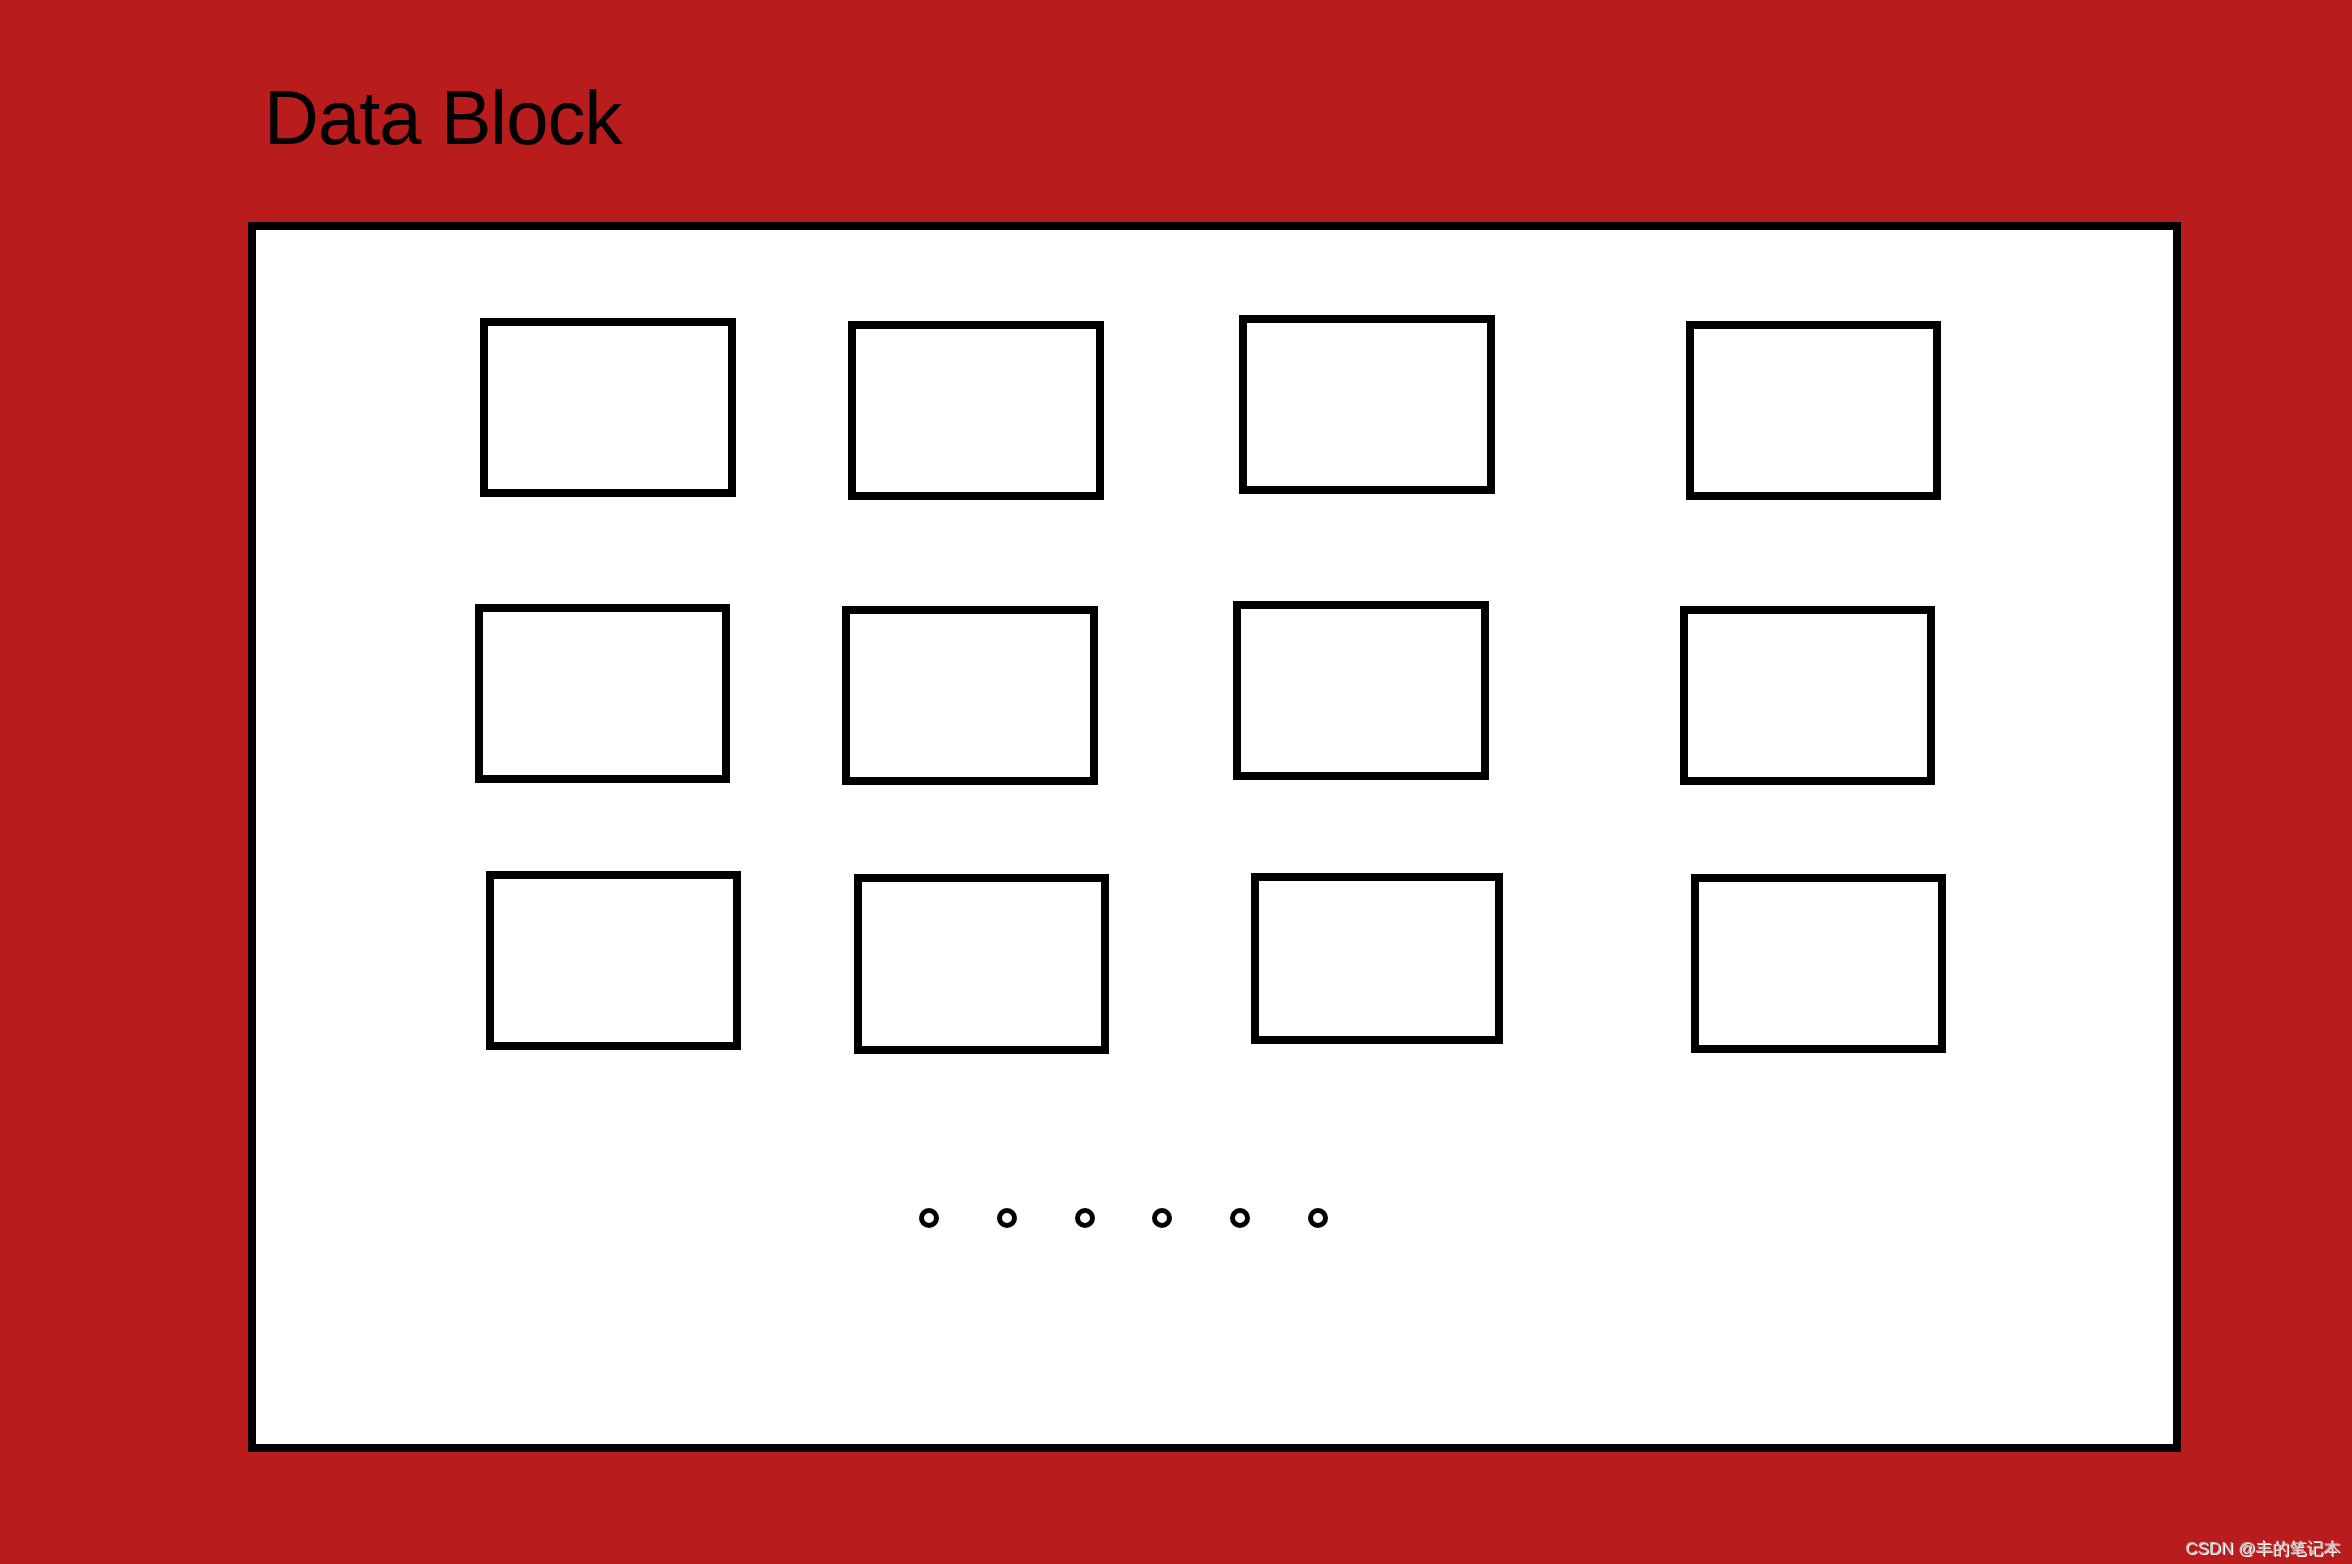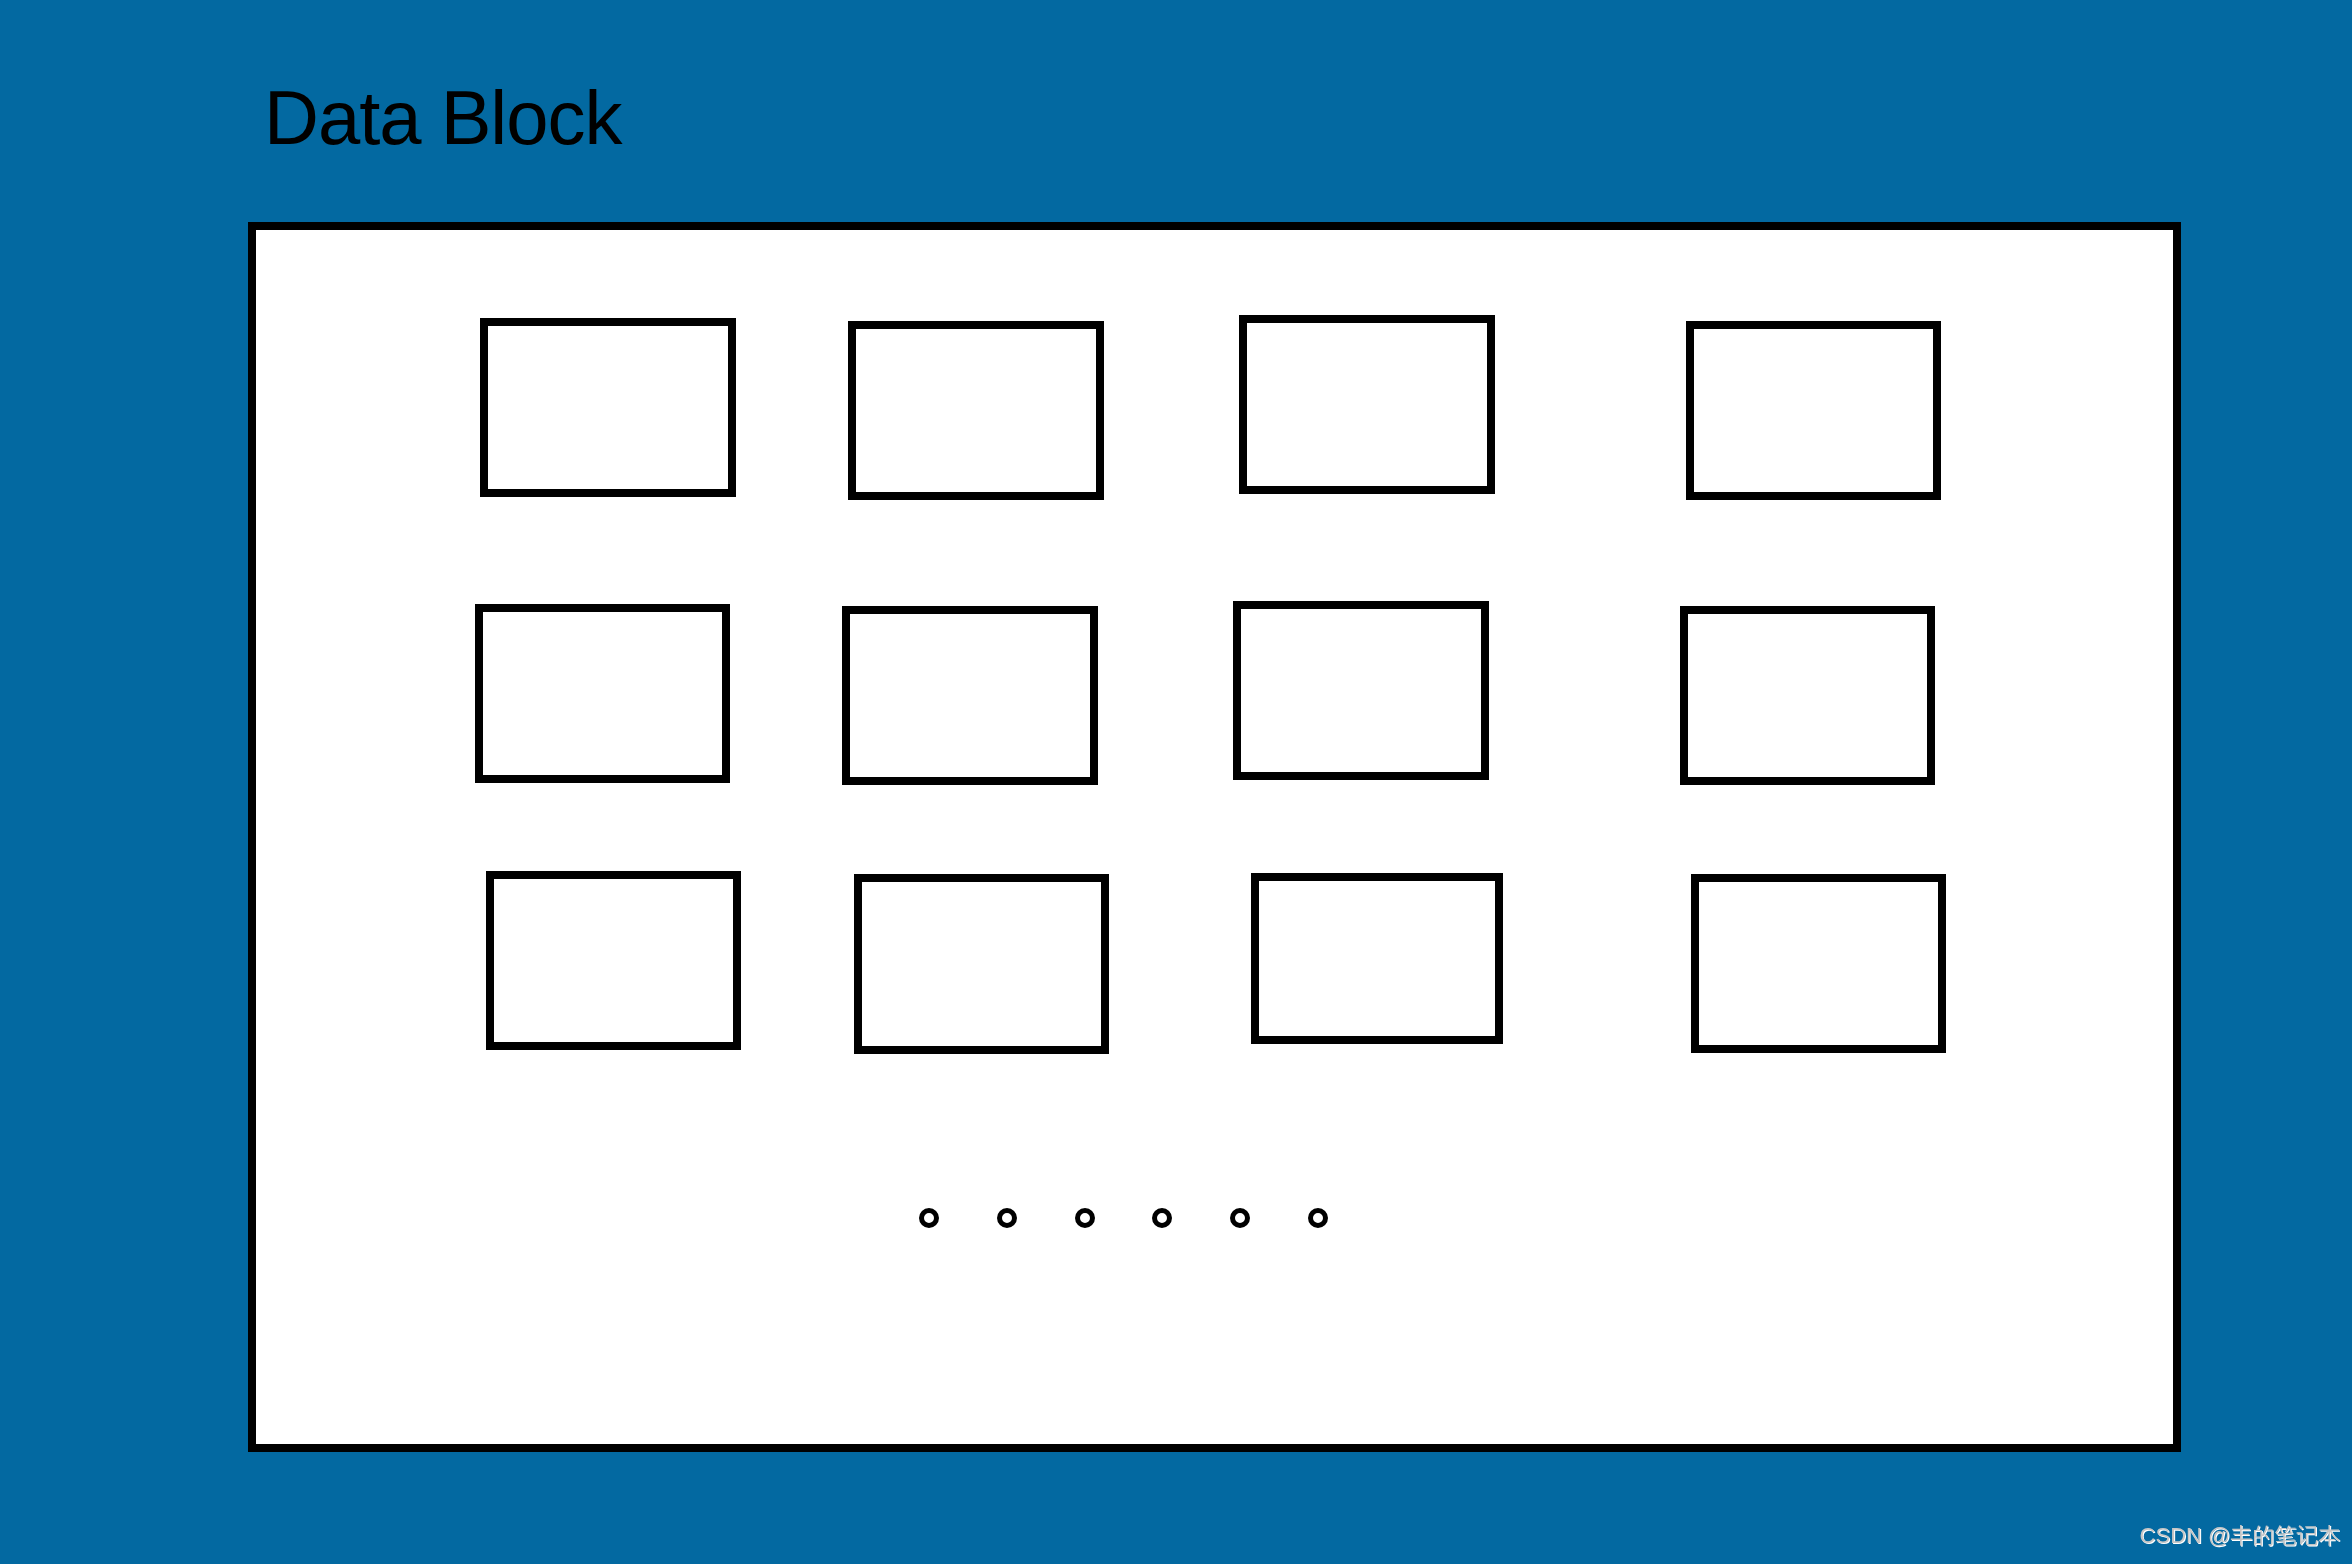--- a/index.html
+++ b/index.html
@@ -1,21 +1,21 @@
 <!DOCTYPE html>
 <html><head>
 <meta charset="utf-8">
 <style>
   * { margin: 0; padding: 0; box-sizing: border-box; }
   html, body { background: #ffffff; }
   .canvas {
     position: relative;
     width: 2352px;
     height: 1564px;
-    background: #0369a1;
+    background: #b91c1c;
     overflow: hidden;
     font-family: "Liberation Sans", "DejaVu Sans", sans-serif;
   }
   .title {
     position: absolute;
     left: 264px;
     top: 80px;
     font-size: 76px;
     font-weight: 400;
     letter-spacing: -1px;
@@ -41,22 +41,22 @@
     position: absolute;
     width: 20.4px;
     height: 20.4px;
     border: 5.8px solid #000000;
     border-radius: 50%;
     background: #ffffff;
   }
   .watermark {
     position: absolute;
     right: 11.6px;
-    bottom: 13px;
-    font-size: 22px;
+    bottom: 4px;
+    font-size: 17px;
     color: #c6c6c6;
     text-shadow: 1px 1px 0 #ffffff;
     white-space: nowrap;
   }
 </style>
 </head>
 <body>
 
 <div class="canvas">
 

